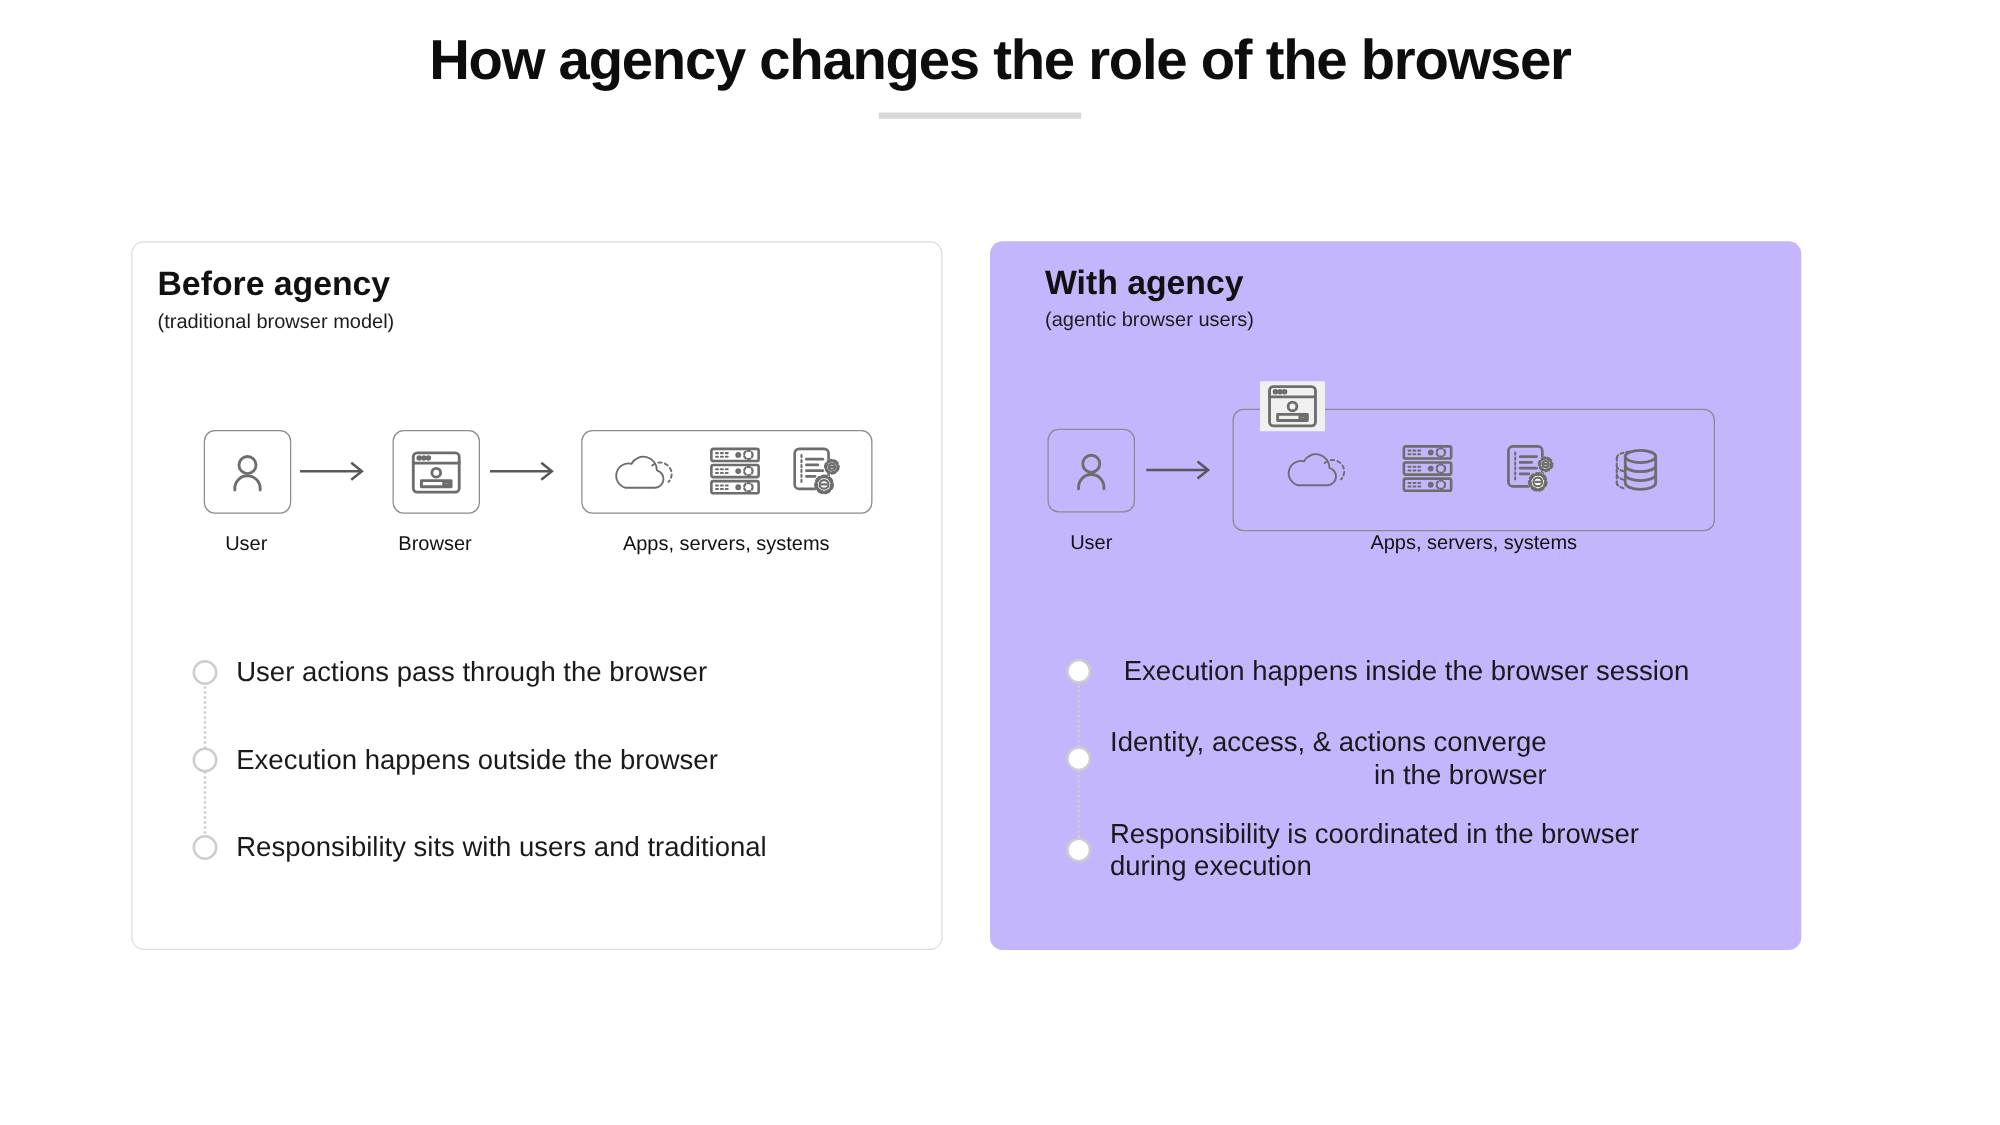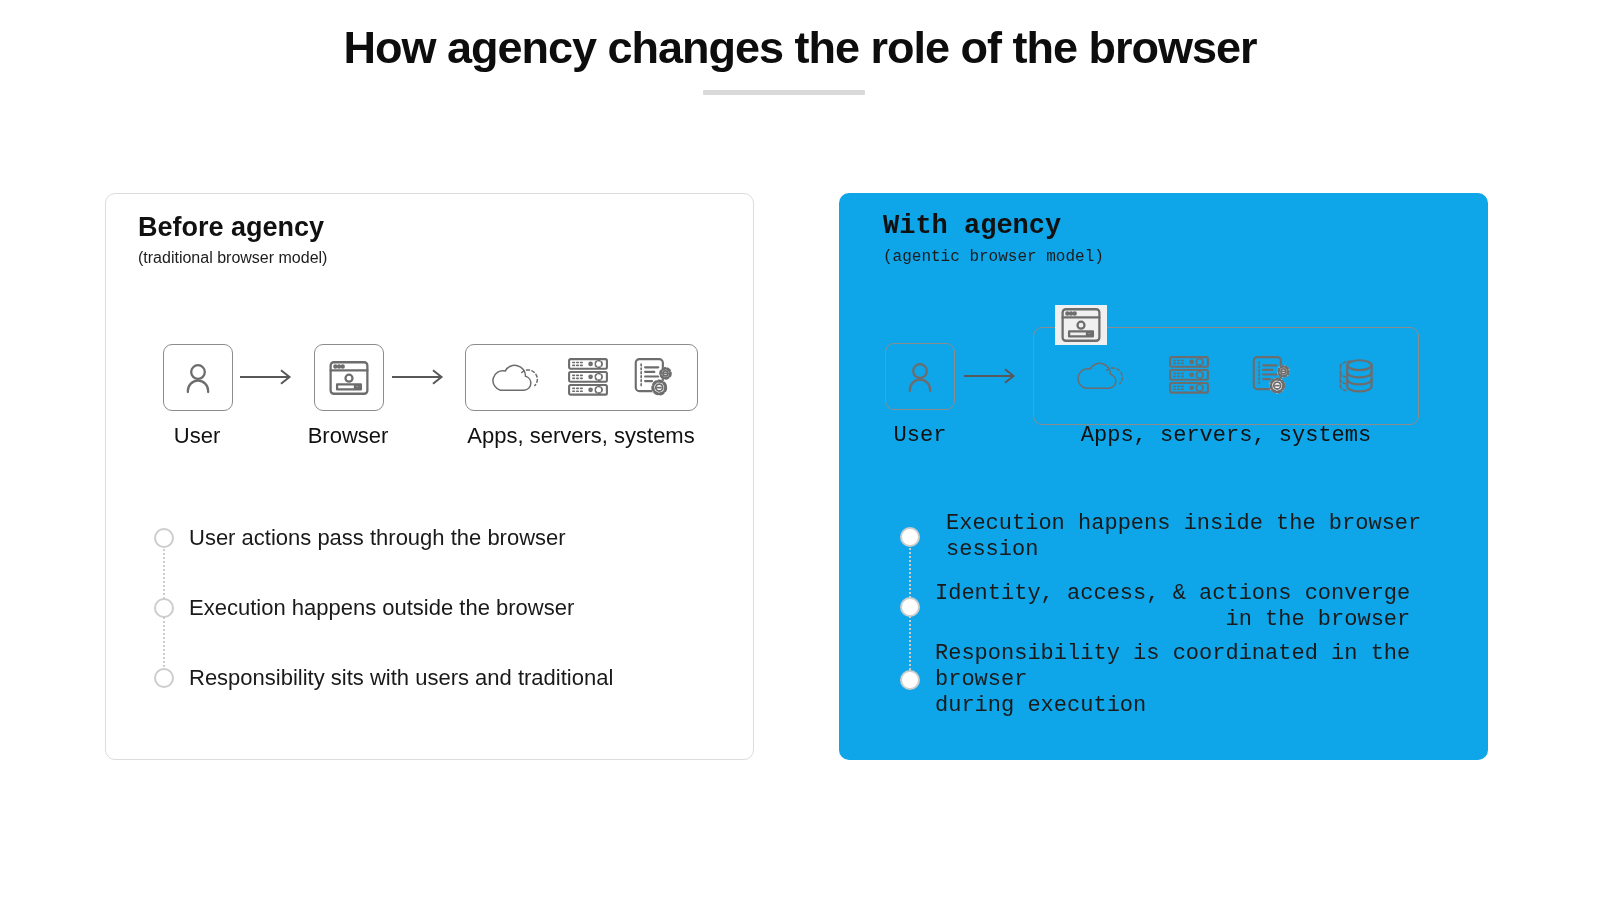--- a/index.html
+++ b/index.html
@@ -7,34 +7,34 @@
     font-family:"Liberation Sans","DejaVu Sans",sans-serif; color:#161616; }
   .stage { position:relative; width:1600px; height:900px; overflow:hidden; }
 
   .page-title { position:absolute; top:22px; left:0; width:1600px; text-align:center;
     font-size:45px; font-weight:800; letter-spacing:-1px; color:#0d0d0d; }
   .title-rule { position:absolute; top:90px; left:703px; width:162px; height:5px;
     background:#d9d9d9; border-radius:1px; }
 
   .panel { position:absolute; top:193px; width:649px; height:567px; border-radius:10px; }
   .panel-before { left:105px; background:#ffffff; border:1px solid #dcdcdc; }
-  .panel-with   { left:839px; background:#0ea5e9;font-family:Liberation Mono, monospace; }
+  .panel-with   { left:792px; background:#c4b5fd; }
 
   .panel-head { position:absolute; top:17px; }
-  .panel-before .panel-head { left:32px; }
+  .panel-before .panel-head { left:20px; }
   .panel-with   .panel-head { left:44px; }
   .panel-head h2 { font-size:27px; font-weight:800; line-height:32px; color:#111; }
   .panel-head .sub { font-size:16px; font-weight:400; line-height:26px; color:#1c1c1c; margin-top:2px; }
 
   .tile { position:absolute; width:70px; height:67px; border:1.5px solid #8c8c8c;
     border-radius:9px; display:flex; align-items:center; justify-content:center; }
   .appsbox { position:absolute; border:1.5px solid #8c8c8c; border-radius:9px;
     display:flex; align-items:center; justify-content:space-evenly; }
   .arrow { position:absolute; transform:translateY(-50%); }
-  .nlabel { position:absolute; transform:translate(-50%,-50%); font-size:22px;
+  .nlabel { position:absolute; transform:translate(-50%,-50%); font-size:16px;
     color:#111; white-space:nowrap; }
 
   .badge { position:absolute; background:#f0f0f1; padding:0 5px; z-index:3; line-height:0; }
 
   .icon { stroke:#6d6d6d; fill:none; stroke-width:1.3; stroke-linecap:round; stroke-linejoin:round; }
   .bgfill { fill:#ffffff; stroke:none; }
   .arrow-svg { stroke:#58585a; fill:none; stroke-width:2; }
 
   .connector { position:absolute; width:0; border-left:2px dotted #cdcdcd; z-index:0; }
   .bullet { position:absolute; display:flex; align-items:center; gap:15px;
@@ -171,21 +171,21 @@
     </div>
     <div class="bullet" style="left:48px; top:484px;">
       <div class="ring"></div>
       <div class="btext">Responsibility sits with users and traditional</div>
     </div>
   </section>
 
   <section class="panel panel-with">
     <div class="panel-head">
       <h2>With agency</h2>
-      <div class="sub">(agentic browser model)</div>
+      <div class="sub">(agentic browser users)</div>
     </div>
 
     <div class="tile" style="left:46px; top:150px;">
       <svg class="icon" width="42" height="44" viewBox="0 0 24 24">
           <use href="#person"></use>
         </svg>
     </div>
     <svg class="arrow arrow-svg" style="left:124px; top:183px;" width="60" height="20" viewBox="0 0 60 20">
         <use href="#arrowline"></use>
       </svg>

